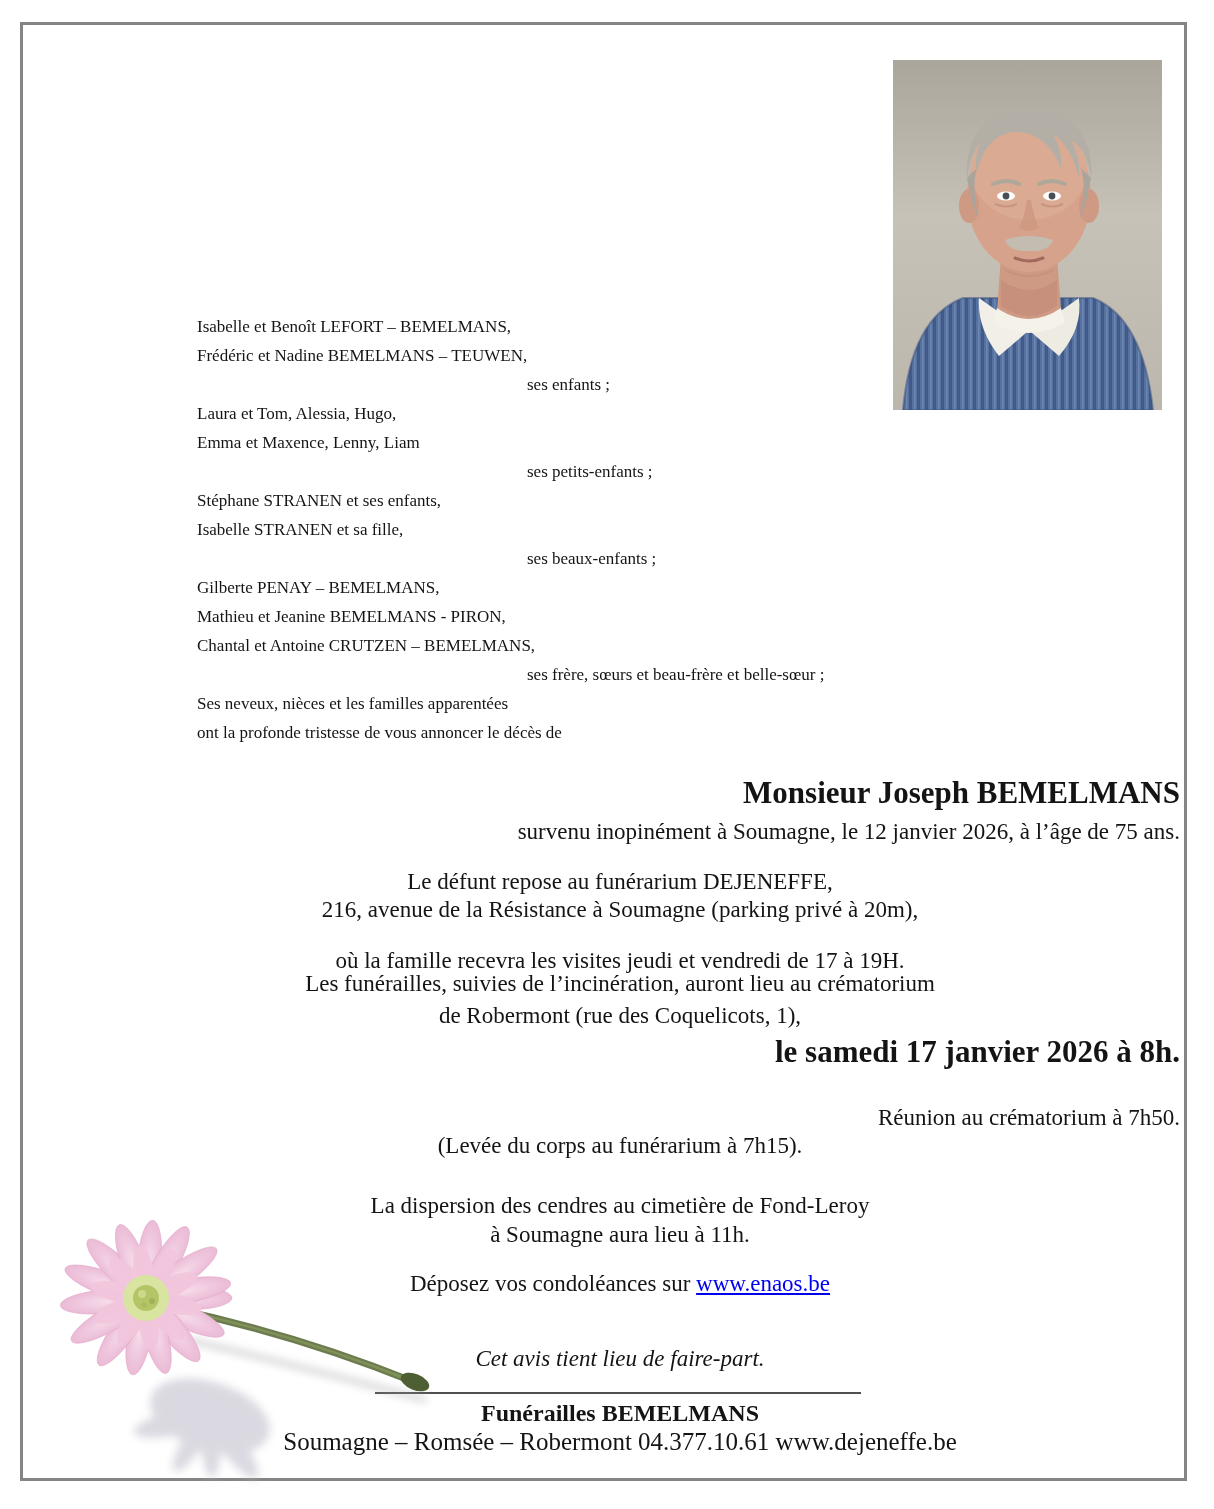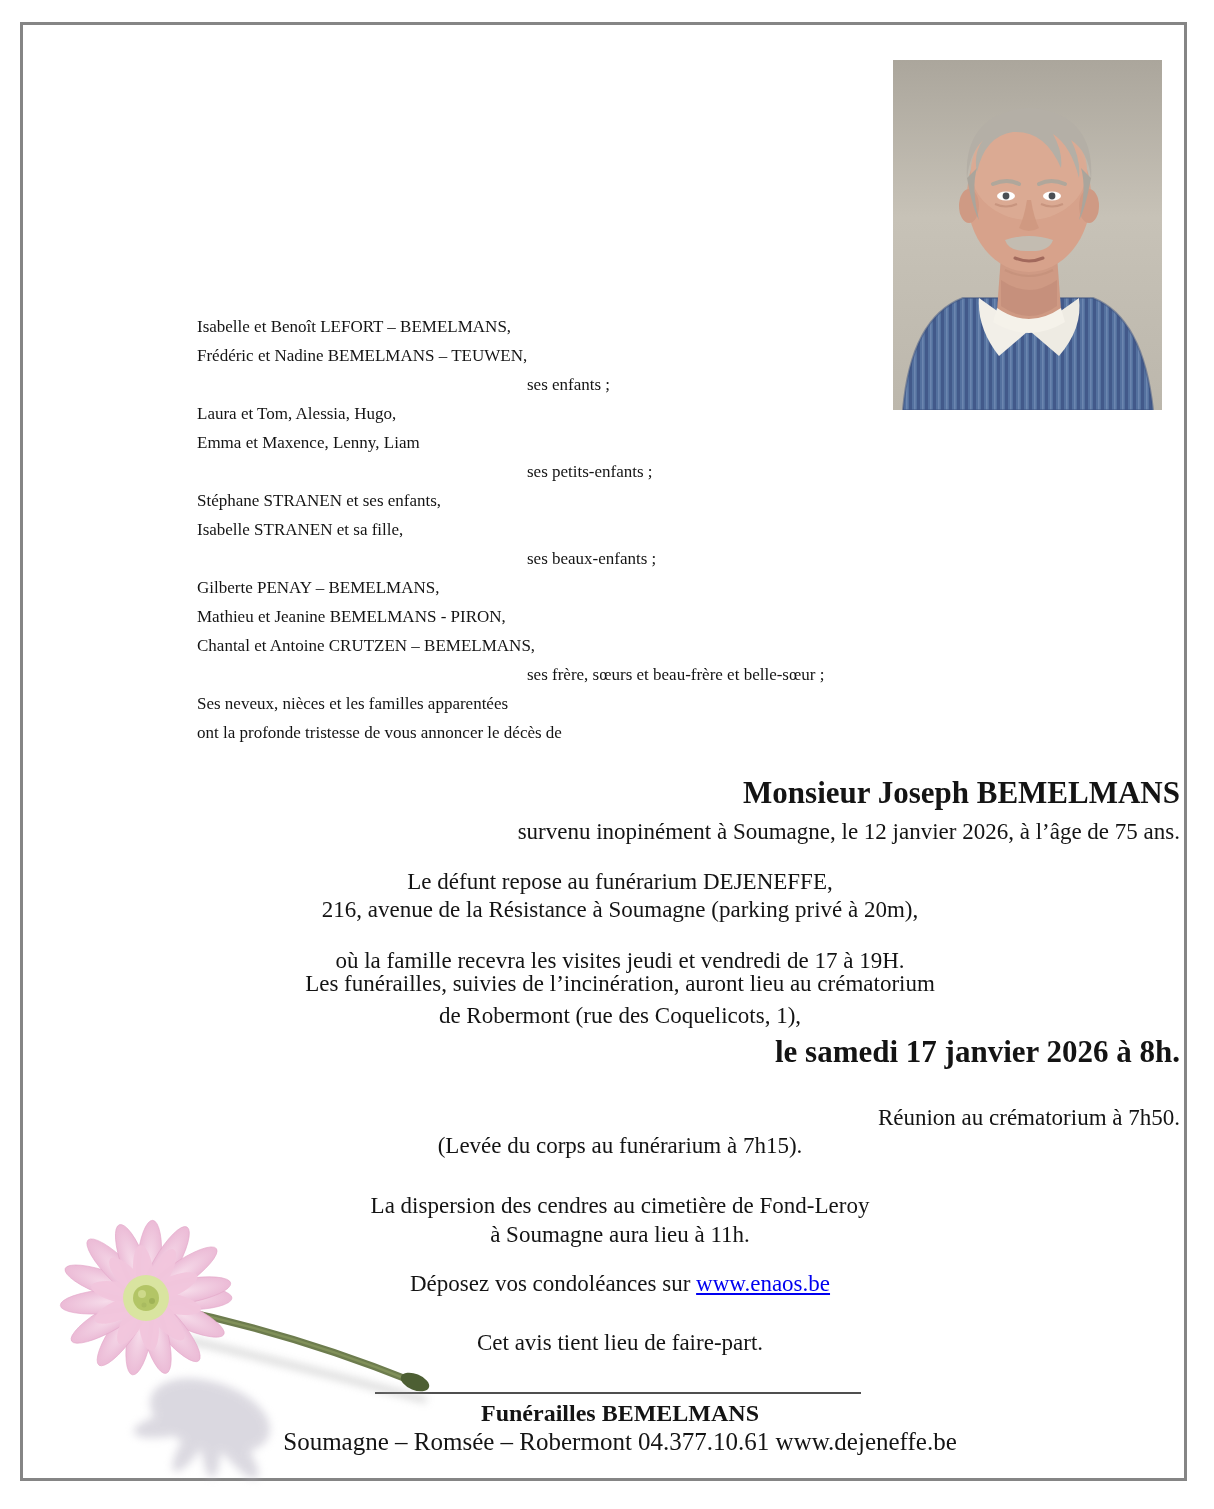--- a/index.html
+++ b/index.html
@@ -23,21 +23,21 @@
     font-size:17px;line-height:29px;white-space:nowrap;
   }
   .family .indent{margin-left:330px;}
   
   .cline{
     position:absolute;left:60px;width:1120px;text-align:center;
     font-size:23px;line-height:28px;white-space:nowrap;
   }
   .bold{font-weight:400;text-align:right;}
   .big{font-size:31px;font-weight:700;text-align:right;}
-  .italic{}
+  .italic{font-style:italic;margin-top:16px;}
   .link{color:#0000f0;text-decoration:underline;cursor:pointer;}
   .rule{
     position:absolute;left:375px;top:1392px;width:486px;height:0;
     border-top:2px solid #4f4f4f;
   }
   .footer-name{font-size:24px;font-weight:700;}
   .footer-line{font-size:25px;}
   
   .flower{position:absolute;left:28px;top:1208px;width:424px;height:286px;}
 </style>

